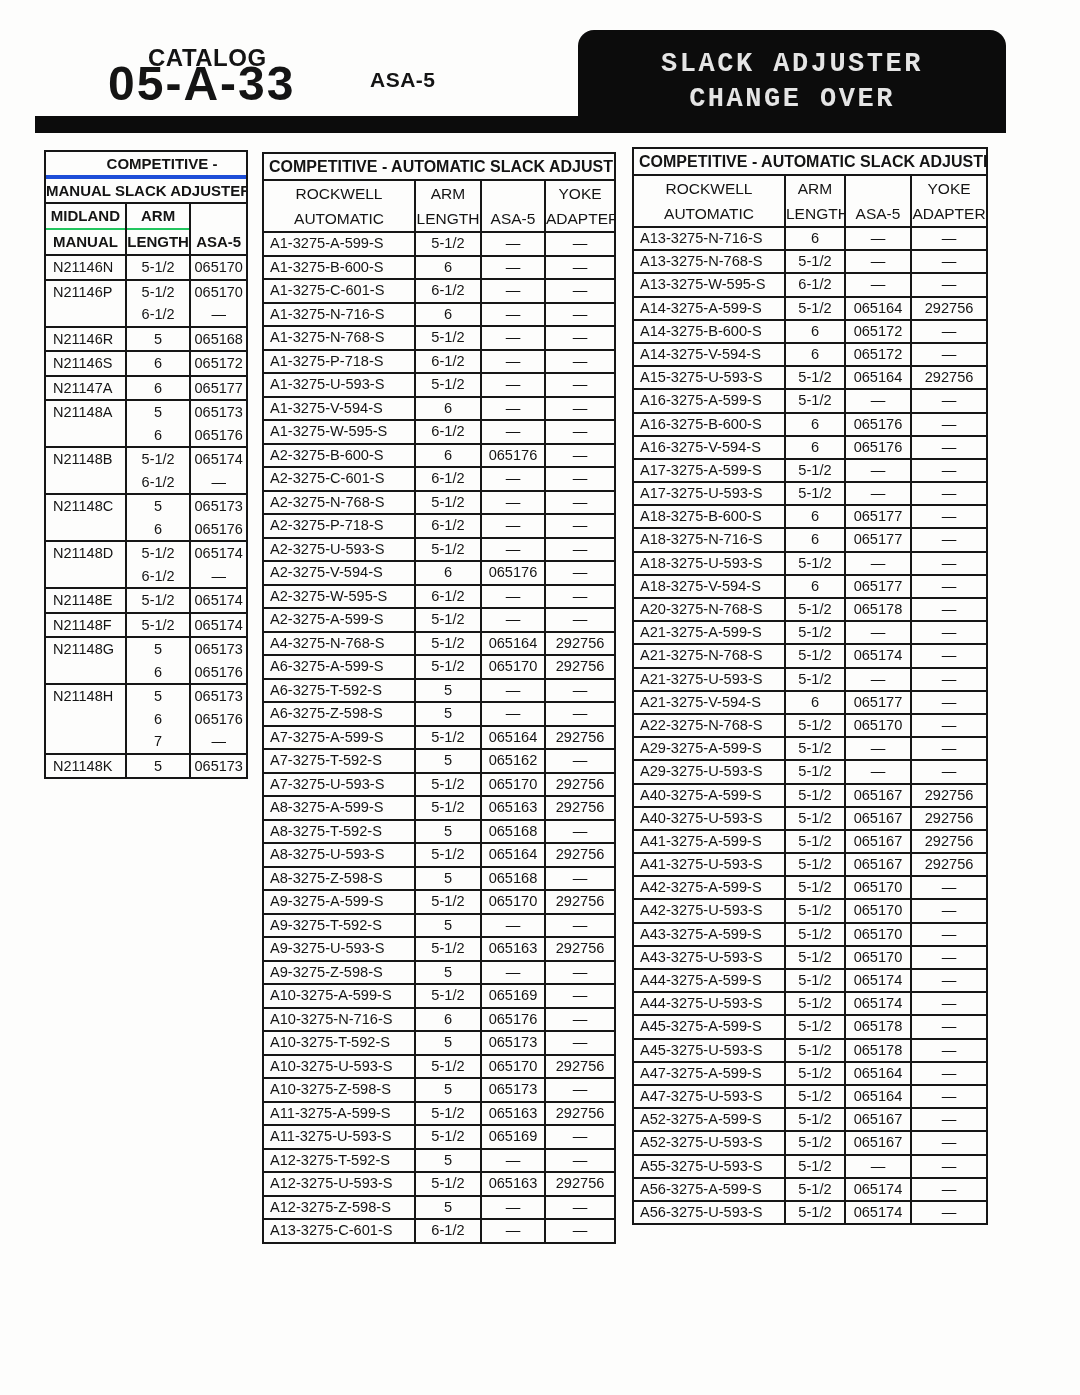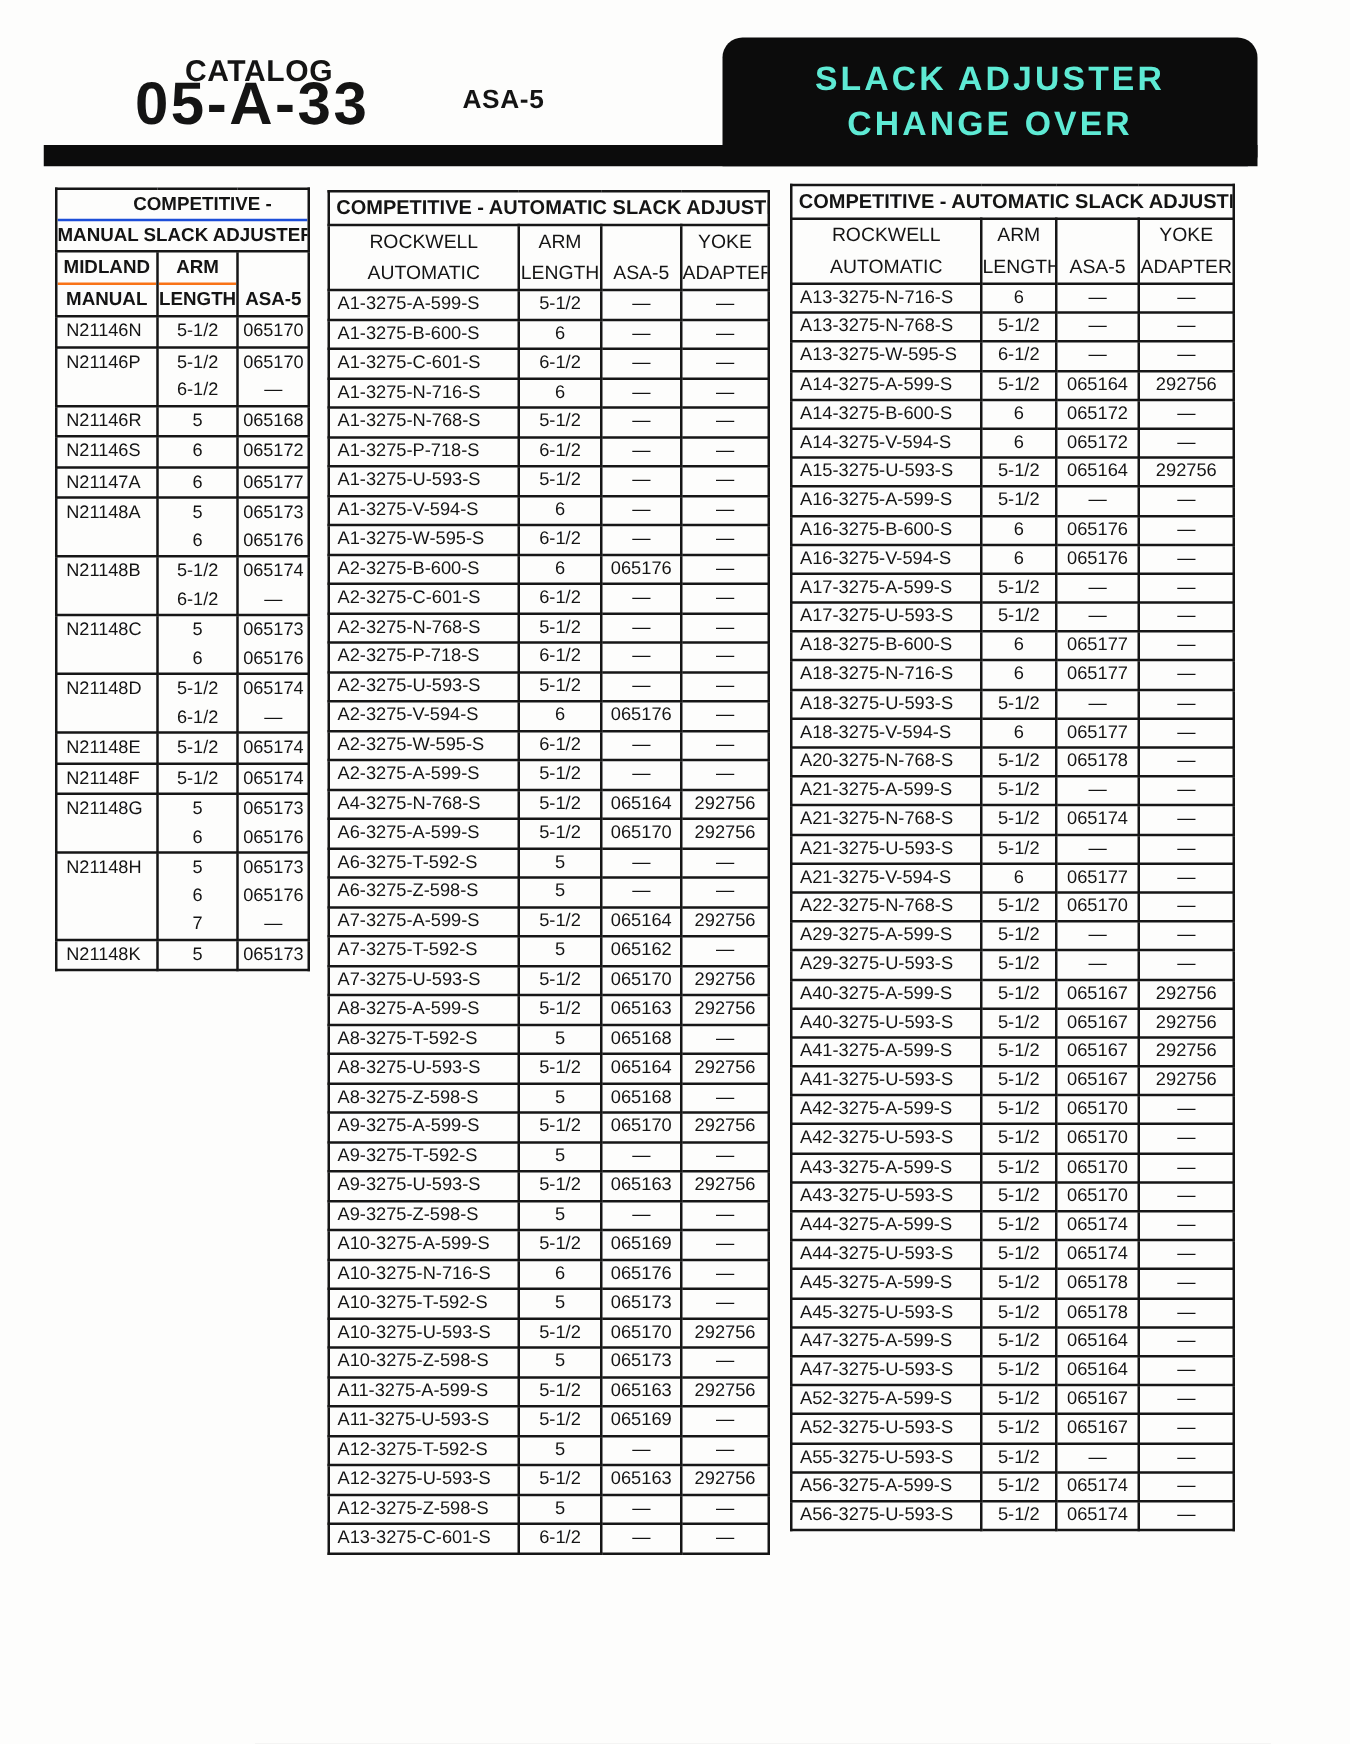--- a/index.html
+++ b/index.html
@@ -9,37 +9,37 @@
     font-family:"Liberation Sans", sans-serif; overflow:hidden;
   }
 
   
   .catalog-label { position:absolute; left:148px; top:44px; font-size:24px; font-weight:bold; letter-spacing:.5px; }
   .catalog-number { position:absolute; left:108px; top:56px; font-size:48px; font-weight:bold; letter-spacing:2px; }
   .asa-label { position:absolute; left:370px; top:68px; font-size:21px; font-weight:bold; letter-spacing:.5px; }
   .banner {
     position:absolute; left:578px; top:30px; width:428px; height:103px;
     background:#0c0c0c; border-radius:16px 16px 8px 0;
-    color:#5eead4; display:flex; flex-direction:column; align-items:center; justify-content:center;
-    gap:5px; font-weight:bold; font-size:27px; letter-spacing:2.5px; white-space:nowrap;
+    color:#e5e5e5; display:flex; flex-direction:column; align-items:center; justify-content:center;
+    gap:5px; font-weight:bold; font-size:27px; letter-spacing:2.5px; white-space:nowrap;font-family:Liberation Mono, monospace;
   }
   .bar { position:absolute; left:35px; top:116px; width:971px; height:17px; background:#0c0c0c; }
 
   
   .tbl { position:absolute; }
   .tbl table { border-collapse:collapse; width:100%; table-layout:fixed; }
   .tbl td { border:2px solid #161616; padding:0; vertical-align:top; overflow:hidden; }
   .cl { white-space:nowrap; }
 
   
   .manual { left:44px; top:150px; width:204px; }
   .manual .tline { height:23px; line-height:23px; font-size:15px; font-weight:bold; text-align:center; white-space:nowrap; }
-  .manual .tline1 { border-bottom:2px solid #1d4ed8;padding-left:32px; }
+  .manual .tline1 { border-bottom:4px solid #1d4ed8;padding-left:32px; }
   .manual .hw { height:24px; line-height:24px; font-size:15px; font-weight:bold; text-align:center; }
-  .manual .hw1 { border-bottom:2px solid #f97316; }
+  .manual .hw1 { border-bottom:2px solid #22c55e; }
   .manual td.asa-h { vertical-align:bottom; }
   .manual .cl { height:22.5px; line-height:22.5px; font-size:14.5px; text-align:center; }
   .manual td.c0 .cl { text-align:left; padding-left:7px; }
 
   
   .autotbl .title-cell { height:25px; line-height:25px; font-weight:bold; font-size:16px; text-align:left; padding-left:5px; white-space:nowrap; }
   .autotbl .hw { height:25px; line-height:25px; font-weight:normal; font-size:15.5px; text-align:center; }
   .autotbl td.hb { vertical-align:bottom; }
   .autotbl .cl { font-size:14.6px; text-align:center; }
   .autotbl tbody td.c0 .cl { text-align:left; padding-left:6px; }

